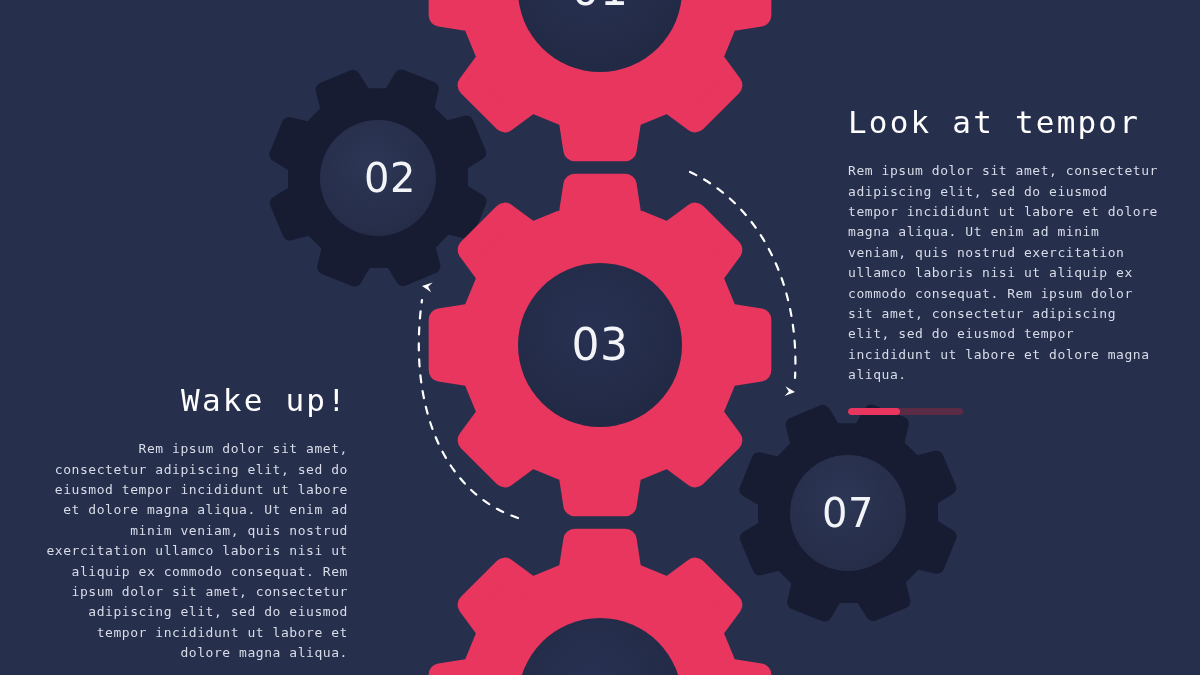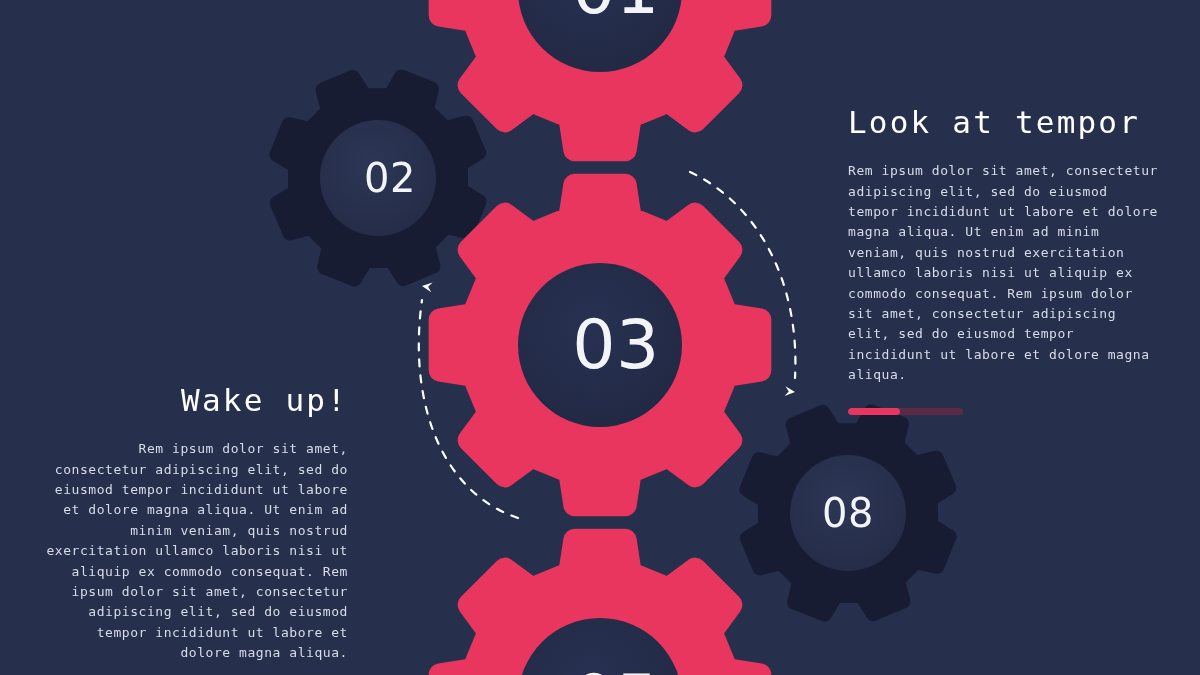--- a/index.html
+++ b/index.html
@@ -30,21 +30,21 @@
     position: absolute;
     color: #f2f4f8;
     font-family: "DejaVu Sans", "Liberation Sans", sans-serif;
     font-weight: 400;
     text-align: center;
     letter-spacing: 0.5px;
     line-height: 1;
     transform: translate(-50%, -50%);
     user-select: none;
   }
-  .gear-number.big   { font-size: 68px; margin-left: 16px; }
+  .gear-number.big   { font-size: 44px; }
   .gear-number.small { font-size: 40px; }
 
   
   .text-block {
     position: absolute;
     width: 310px;
   }
   .tb-right { left: 848px; top: 104px; text-align: left; }
   .tb-left  { left: 40px;  top: 382px; text-align: right; width: 308px; }
 
@@ -133,21 +133,21 @@
         <path d="M 0 0 L -4.96 -10 L 0 -6.24 L 4.96 -10 Z" fill="#ffffff" transform="translate(795,392) rotate(275)"></path>
         <path d="M 518 518 C 440 492, 408 400, 422 300" fill="none" stroke="#ffffff" stroke-width="2.2" stroke-dasharray="7 9" stroke-linecap="round"></path>
         <path d="M 0 0 L -4.96 -10 L 0 -6.24 L 4.96 -10 Z" fill="#ffffff" transform="translate(422,286) rotate(98)"></path>
       </g>
   </svg>
 
   <div id="gear-labels">
       <div class="gear-number big" style="left: 600px; top: -10px;">01</div>
       <div class="gear-number small" style="left: 378px; top: 178px; margin-left: 12px;">02</div>
       <div class="gear-number big" style="left: 600px; top: 345px;">03</div>
-      <div class="gear-number small" style="left: 848px; top: 513px;">08</div>
+      <div class="gear-number small" style="left: 848px; top: 513px;">07</div>
       <div class="gear-number big" style="left: 600px; top: 700px;">05</div>
     </div>
 
   <div class="text-block tb-left">
     <h2 class="block-title">Wake up!</h2>
     <p class="block-body">Rem ipsum dolor sit amet, consectetur adipiscing elit, sed do eiusmod tempor incididunt ut labore et dolore magna aliqua. Ut enim ad minim veniam, quis nostrud exercitation ullamco laboris nisi ut aliquip ex commodo consequat. Rem ipsum dolor sit amet, consectetur adipiscing elit, sed do eiusmod tempor incididunt ut labore et dolore magna aliqua.</p>
     <div class="progress-bar">
       <div class="progress-fill from-right" style="width: 40%;"></div>
     </div>
   </div>

